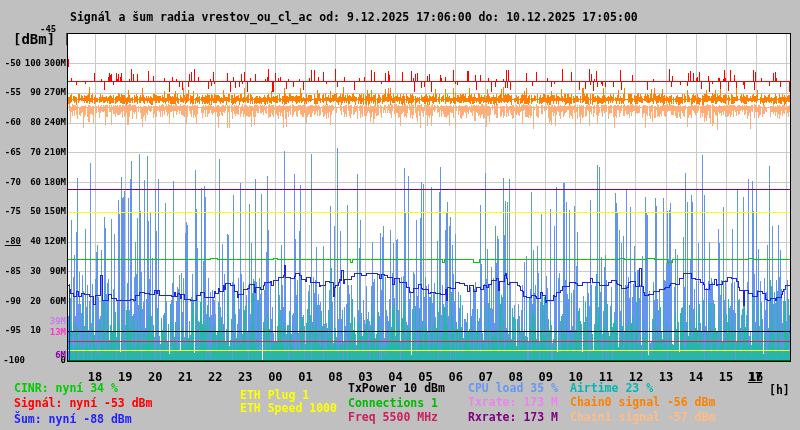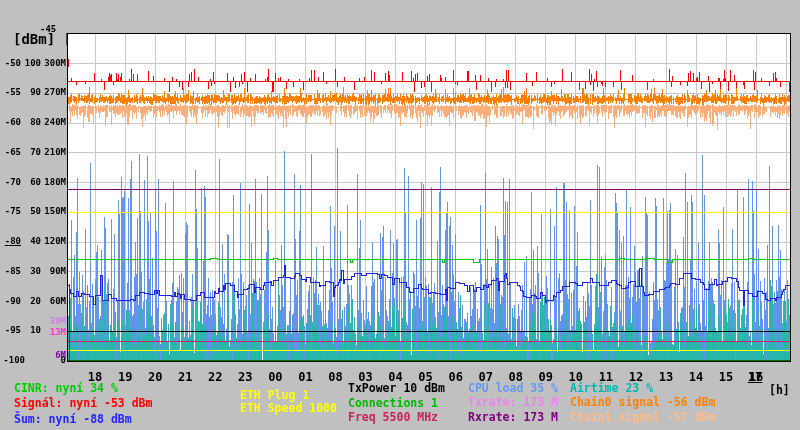--- a/index.html
+++ b/index.html
@@ -13,20 +13,21 @@
   .hourlab{position:absolute;top:372px;font-size:12px;line-height:11px;transform:translateX(-50%);white-space:pre;}
   .inlineM{position:absolute;font-size:9px;line-height:9px;text-align:right;width:30px;white-space:pre;}
   .leg{position:absolute;font-size:11.5px;line-height:11px;white-space:pre;}
   .hunit{position:absolute;left:769px;top:383px;font-size:11.5px;}
   svg{display:block;}
 </style>
 </head>
 <body>
 
 <div class="screen">
+  <div class="title">Signál a šum radia vrestov_ou_cl_ac od: 9.12.2025 17:06:00 do: 10.12.2025 17:05:00</div>
   <div class="ytop">-45</div>
   <div class="axis-unit">[dBm] [%]</div>
 
   <div class="plot">
     <svg width="722" height="327" viewBox="0 0 722 327">
         <path d="M0 29.7H722M0 59.5H722M0 89.2H722M0 118.9H722M0 148.6H722M0 178.4H722M0 208.1H722M0 237.8H722M0 267.5H722M0 297.3H722M27.1 0V327M57.1 0V327M87.2 0V327M117.2 0V327M147.3 0V327M177.3 0V327M207.4 0V327M237.4 0V327M267.5 0V327M297.5 0V327M327.6 0V327M357.6 0V327M387.7 0V327M417.7 0V327M447.7 0V327M477.8 0V327M507.8 0V327M537.9 0V327M567.9 0V327M598.0 0V327M628.0 0V327M658.1 0V327M688.1 0V327M718.2 0V327" stroke="#c9c9c9" fill="none" stroke-width="1" shape-rendering="crispEdges"></path>
         <path d="M0.5 327V298.0M1.5 327V280.1M2.5 327V271.4M3.5 327V186.0M4.5 327V297.1M5.5 327V243.2M6.5 327V220.6M7.5 327V281.5M8.5 327V198.1M9.5 327V143.6M10.5 327V270.2M11.5 327V238.3M12.5 327V269.8M13.5 327V279.1M14.5 327V241.0M15.5 327V257.4M16.5 327V292.8M17.5 327V194.5M18.5 327V273.2M19.5 327V250.9M20.5 327V295.5M21.5 327V267.2M22.5 327V128.6M23.5 327V288.8M24.5 327V250.1M25.5 327V268.8M26.5 327V311.0M27.5 327V245.2M28.5 327V217.5M29.5 327V210.9M30.5 327V263.0M31.5 327V284.8M32.5 327V281.7M33.5 327V215.6M34.5 327V261.0M35.5 327V300.0M36.5 327V182.6M37.5 327V194.4M38.5 327V260.4M39.5 327V249.0M40.5 327V245.2M41.5 327V305.7M42.5 327V290.5M43.5 327V184.7M44.5 327V310.2M45.5 327V254.9M46.5 327V199.7M47.5 327V290.8M48.5 327V302.6M49.5 327V265.9M50.5 327V165.8M51.5 327V179.7M53.5 327V142.9M54.5 327V164.2M55.5 327V163.0M56.5 327V156.5M57.5 327V291.3M58.5 327V285.0M60.5 327V163.5M61.5 327V275.8M62.5 327V144.6M63.5 327V126.8M64.5 327V282.4M65.5 327V303.4M66.5 327V243.1M67.5 327V207.7M68.5 327V239.5M69.5 327V183.7M70.5 327V270.5M71.5 327V120.4M72.5 327V177.4M73.5 327V238.1M74.5 327V274.7M75.5 327V268.2M76.5 327V145.8M77.5 327V293.6M78.5 327V264.5M79.5 327V121.7M80.5 327V187.1M81.5 327V245.3M82.5 327V178.3M83.5 327V281.5M84.5 327V223.5M86.5 327V302.7M87.5 327V154.5M88.5 327V197.1M89.5 327V294.5M90.5 327V144.6M91.5 327V301.8M92.5 327V310.0M93.5 327V294.5M95.5 327V281.0M96.5 327V298.2M97.5 327V169.1M98.5 327V267.2M99.5 327V311.5M100.5 327V305.5M102.5 327V305.4M103.5 327V266.0M104.5 327V249.1M105.5 327V147.0M106.5 327V303.4M108.5 327V267.4M109.5 327V252.8M110.5 327V255.4M111.5 327V240.8M113.5 327V239.1M114.5 327V278.3M115.5 327V243.5M116.5 327V302.6M117.5 327V198.7M118.5 327V188.1M119.5 327V191.4M120.5 327V304.8M121.5 327V296.3M122.5 327V301.4M123.5 327V262.5M124.5 327V239.7M125.5 327V287.8M127.5 327V136.4M128.5 327V175.0M129.5 327V214.4M131.5 327V288.1M132.5 327V268.6M133.5 327V153.7M134.5 327V304.6M135.5 327V227.3M136.5 327V152.2M137.5 327V163.1M138.5 327V279.8M139.5 327V300.9M140.5 327V243.7M141.5 327V300.8M142.5 327V257.5M143.5 327V280.8M144.5 327V255.9M145.5 327V263.2M146.5 327V265.7M147.5 327V280.0M148.5 327V300.8M149.5 327V298.9M150.5 327V299.1M151.5 327V124.6M152.5 327V273.0M154.5 327V209.6M155.5 327V289.9M156.5 327V240.1M157.5 327V310.8M158.5 327V295.3M159.5 327V199.9M160.5 327V200.8M161.5 327V312.0M162.5 327V311.9M163.5 327V286.4M164.5 327V247.7M165.5 327V161.2M166.5 327V249.8M167.5 327V280.1M168.5 327V304.7M169.5 327V290.4M170.5 327V243.6M171.5 327V274.5M172.5 327V149.2M173.5 327V239.8M174.5 327V299.9M175.5 327V248.4M176.5 327V285.6M177.5 327V297.7M178.5 327V261.3M179.5 327V297.6M180.5 327V251.3M181.5 327V170.1M182.5 327V280.2M183.5 327V208.7M184.5 327V281.5M186.5 327V246.9M187.5 327V144.8M188.5 327V247.7M189.5 327V265.5M191.5 327V243.8M192.5 327V259.6M193.5 327V159.7M195.5 327V287.6M196.5 327V255.9M197.5 327V248.8M198.5 327V218.3M199.5 327V142.3M200.5 327V196.3M201.5 327V296.7M202.5 327V247.8M203.5 327V284.9M204.5 327V272.7M205.5 327V298.6M207.5 327V225.5M209.5 327V292.2M210.5 327V255.5M211.5 327V261.2M212.5 327V276.2M213.5 327V210.8M214.5 327V250.8M215.5 327V272.5M216.5 327V117.2M217.5 327V240.1M218.5 327V299.9M219.5 327V290.5M220.5 327V291.3M221.5 327V281.6M222.5 327V244.4M224.5 327V280.9M225.5 327V279.1M226.5 327V140.0M227.5 327V204.8M228.5 327V261.0M229.5 327V245.8M230.5 327V299.1M231.5 327V197.4M232.5 327V150.8M233.5 327V243.6M235.5 327V280.6M236.5 327V292.1M238.5 327V288.7M239.5 327V288.9M240.5 327V257.4M241.5 327V251.2M243.5 327V119.5M244.5 327V300.5M245.5 327V243.1M246.5 327V258.7M247.5 327V245.8M248.5 327V212.8M249.5 327V270.8M250.5 327V260.3M251.5 327V270.8M252.5 327V268.4M253.5 327V288.8M255.5 327V212.2M256.5 327V289.5M257.5 327V251.1M258.5 327V289.1M259.5 327V293.9M260.5 327V276.4M261.5 327V255.7M262.5 327V172.4M263.5 327V239.8M264.5 327V267.8M265.5 327V309.4M266.5 327V192.0M267.5 327V293.5M268.5 327V302.8M269.5 327V114.1M270.5 327V284.6M271.5 327V253.0M272.5 327V196.6M273.5 327V284.9M275.5 327V307.5M276.5 327V272.6M277.5 327V291.7M278.5 327V269.5M279.5 327V171.0M280.5 327V251.4M281.5 327V260.2M282.5 327V296.6M283.5 327V251.2M285.5 327V298.4M286.5 327V306.1M287.5 327V299.8M288.5 327V311.1M289.5 327V140.3M290.5 327V276.3M291.5 327V214.3M292.5 327V185.9M293.5 327V278.7M295.5 327V265.9M296.5 327V285.8M297.5 327V290.1M298.5 327V252.0M299.5 327V284.7M300.5 327V277.8M301.5 327V286.6M302.5 327V290.7M303.5 327V252.2M304.5 327V207.9M305.5 327V248.0M306.5 327V244.8M307.5 327V304.4M309.5 327V239.6M310.5 327V311.0M311.5 327V282.4M312.5 327V198.9M313.5 327V256.0M314.5 327V203.4M315.5 327V192.2M316.5 327V303.7M317.5 327V243.2M318.5 327V275.7M319.5 327V282.2M321.5 327V264.6M322.5 327V196.2M323.5 327V298.5M324.5 327V238.6M325.5 327V208.7M326.5 327V264.2M327.5 327V301.9M328.5 327V206.3M329.5 327V204.7M330.5 327V275.5M331.5 327V249.2M332.5 327V307.9M333.5 327V242.9M334.5 327V296.4M335.5 327V241.9M336.5 327V133.7M337.5 327V179.0M338.5 327V288.3M339.5 327V296.8M340.5 327V141.7M341.5 327V265.1M342.5 327V257.3M345.5 327V237.9M346.5 327V239.7M347.5 327V296.2M348.5 327V186.1M349.5 327V261.5M350.5 327V249.7M351.5 327V296.1M352.5 327V183.6M353.5 327V147.8M354.5 327V288.6M355.5 327V150.0M356.5 327V263.3M357.5 327V243.3M358.5 327V251.9M359.5 327V296.9M360.5 327V249.8M361.5 327V262.7M363.5 327V153.3M364.5 327V269.2M365.5 327V258.3M366.5 327V248.9M367.5 327V283.1M369.5 327V207.2M370.5 327V278.2M371.5 327V157.8M372.5 327V132.5M373.5 327V281.4M374.5 327V250.5M375.5 327V269.9M377.5 327V195.7M378.5 327V179.2M379.5 327V168.1M380.5 327V282.3M381.5 327V192.1M382.5 327V182.5M383.5 327V259.7M384.5 327V210.9M385.5 327V239.6M386.5 327V267.0M387.5 327V199.5M388.5 327V292.0M389.5 327V306.1M390.5 327V257.8M391.5 327V273.6M392.5 327V260.8M393.5 327V293.0M394.5 327V271.3M396.5 327V284.5M397.5 327V284.7M399.5 327V279.1M401.5 327V305.1M402.5 327V252.9M403.5 327V310.5M404.5 327V274.6M405.5 327V256.5M406.5 327V254.8M407.5 327V248.0M409.5 327V286.9M410.5 327V287.0M411.5 327V284.0M412.5 327V171.3M413.5 327V229.6M414.5 327V301.4M415.5 327V307.6M416.5 327V250.1M417.5 327V138.7M418.5 327V245.4M419.5 327V214.8M420.5 327V300.5M421.5 327V251.4M422.5 327V274.3M423.5 327V233.3M424.5 327V275.1M425.5 327V244.0M426.5 327V288.5M427.5 327V192.0M428.5 327V229.0M429.5 327V201.5M430.5 327V205.1M431.5 327V248.1M432.5 327V270.3M433.5 327V301.7M434.5 327V263.1M435.5 327V144.4M436.5 327V200.7M437.5 327V167.2M438.5 327V293.8M439.5 327V168.1M440.5 327V300.2M441.5 327V145.3M442.5 327V248.7M443.5 327V312.1M445.5 327V295.9M446.5 327V271.3M447.5 327V307.7M449.5 327V301.8M450.5 327V269.8M451.5 327V281.7M452.5 327V297.2M453.5 327V276.2M454.5 327V251.4M455.5 327V310.2M456.5 327V228.1M458.5 327V222.0M459.5 327V302.8M460.5 327V306.7M462.5 327V255.3M463.5 327V157.6M464.5 327V269.8M465.5 327V215.8M466.5 327V259.1M467.5 327V251.0M468.5 327V304.9M469.5 327V212.4M470.5 327V238.6M471.5 327V307.6M472.5 327V271.1M473.5 327V179.9M474.5 327V291.3M475.5 327V271.4M476.5 327V282.4M477.5 327V263.8M478.5 327V241.8M479.5 327V253.6M480.5 327V299.9M481.5 327V304.7M482.5 327V174.7M483.5 327V290.9M484.5 327V309.2M485.5 327V305.2M486.5 327V191.6M487.5 327V263.4M488.5 327V152.9M490.5 327V244.3M491.5 327V239.0M492.5 327V287.2M493.5 327V309.7M494.5 327V280.1M495.5 327V148.6M496.5 327V148.8M497.5 327V245.7M498.5 327V168.4M499.5 327V259.9M500.5 327V264.6M501.5 327V175.9M503.5 327V259.4M504.5 327V291.9M505.5 327V255.7M506.5 327V172.2M508.5 327V232.1M509.5 327V197.9M510.5 327V302.1M511.5 327V274.1M512.5 327V296.1M513.5 327V289.6M515.5 327V262.1M517.5 327V273.6M518.5 327V283.0M519.5 327V248.1M520.5 327V259.0M521.5 327V272.1M522.5 327V165.8M523.5 327V250.7M524.5 327V301.0M526.5 327V290.1M527.5 327V251.9M528.5 327V306.0M529.5 327V130.5M530.5 327V272.7M531.5 327V132.8M532.5 327V258.2M533.5 327V222.5M534.5 327V299.6M535.5 327V277.0M536.5 327V232.7M537.5 327V221.2M538.5 327V245.8M539.5 327V280.0M540.5 327V299.7M541.5 327V311.8M542.5 327V291.9M543.5 327V253.0M544.5 327V292.7M545.5 327V309.5M546.5 327V277.8M547.5 327V159.0M548.5 327V168.7M549.5 327V179.3M551.5 327V195.7M552.5 327V276.6M553.5 327V209.0M554.5 327V307.5M555.5 327V201.9M556.5 327V297.3M557.5 327V251.0M558.5 327V155.1M559.5 327V251.2M560.5 327V242.9M561.5 327V264.2M562.5 327V172.8M563.5 327V301.1M564.5 327V263.1M565.5 327V250.1M566.5 327V211.5M567.5 327V238.1M568.5 327V268.1M569.5 327V236.2M570.5 327V235.9M571.5 327V263.9M572.5 327V251.0M573.5 327V311.1M574.5 327V222.1M575.5 327V256.7M576.5 327V260.5M577.5 327V163.1M578.5 327V178.8M579.5 327V181.4M581.5 327V256.9M582.5 327V308.8M583.5 327V308.3M584.5 327V284.9M585.5 327V247.5M586.5 327V265.8M587.5 327V164.2M588.5 327V172.1M589.5 327V264.7M590.5 327V276.3M591.5 327V257.0M592.5 327V309.2M593.5 327V297.7M594.5 327V304.8M595.5 327V164.3M596.5 327V245.5M597.5 327V246.8M598.5 327V228.8M599.5 327V176.9M600.5 327V225.4M601.5 327V175.8M602.5 327V169.1M603.5 327V226.1M604.5 327V309.8M605.5 327V310.6M606.5 327V252.8M607.5 327V215.3M608.5 327V300.8M609.5 327V221.4M610.5 327V287.8M612.5 327V297.9M613.5 327V290.5M614.5 327V272.5M615.5 327V203.4M616.5 327V252.5M617.5 327V138.7M619.5 327V168.2M621.5 327V285.3M622.5 327V226.0M623.5 327V160.5M624.5 327V167.9M625.5 327V275.0M626.5 327V254.9M627.5 327V295.7M628.5 327V247.2M629.5 327V296.2M630.5 327V209.3M631.5 327V303.7M632.5 327V288.6M633.5 327V302.3M634.5 327V120.5M635.5 327V302.8M636.5 327V160.5M637.5 327V292.1M638.5 327V254.1M639.5 327V309.5M640.5 327V247.0M641.5 327V208.3M642.5 327V250.1M643.5 327V244.3M644.5 327V248.0M645.5 327V266.0M646.5 327V305.4M648.5 327V310.9M649.5 327V297.4M650.5 327V194.9M651.5 327V209.2M652.5 327V260.8M653.5 327V245.5M655.5 327V173.4M656.5 327V266.2M657.5 327V245.7M658.5 327V289.0M659.5 327V288.4M660.5 327V289.5M661.5 327V273.6M662.5 327V271.9M663.5 327V249.4M664.5 327V194.8M665.5 327V275.8M666.5 327V247.8M667.5 327V279.2M669.5 327V154.6M671.5 327V264.7M673.5 327V281.0M674.5 327V297.7M675.5 327V162.9M676.5 327V311.4M678.5 327V281.0M679.5 327V248.1M680.5 327V145.2M681.5 327V301.6M682.5 327V297.2M683.5 327V311.2M684.5 327V147.4M685.5 327V176.8M686.5 327V240.1M687.5 327V287.8M688.5 327V155.2M689.5 327V255.6M690.5 327V215.2M691.5 327V291.8M692.5 327V247.3M693.5 327V303.8M694.5 327V284.9M696.5 327V244.0M697.5 327V275.9M698.5 327V258.4M699.5 327V210.5M700.5 327V294.3M701.5 327V131.8M702.5 327V250.1M703.5 327V251.5M704.5 327V192.4M705.5 327V270.1M706.5 327V258.3M707.5 327V269.3M708.5 327V245.9M710.5 327V191.4M711.5 327V242.9M712.5 327V215.8M713.5 327V255.1M714.5 327V291.6M715.5 327V267.0M716.5 327V255.4M718.5 327V286.6M719.5 327V246.2M720.5 327V287.5M721.5 327V280.6" stroke="#6495ed" fill="none" stroke-width="1" shape-rendering="crispEdges"></path>
         <path d="M0.5 327V282.4M1.5 327V262.0M2.5 327V263.7M3.5 327V291.6M4.5 327V311.6M5.5 327V319.6M6.5 327V288.4M7.5 327V313.5M8.5 327V292.1M9.5 327V294.2M11.5 327V308.1M12.5 327V313.6M13.5 327V309.4M14.5 327V269.4M16.5 327V291.7M17.5 327V313.0M18.5 327V305.6M19.5 327V280.9M20.5 327V314.9M21.5 327V305.1M22.5 327V297.7M24.5 327V293.9M25.5 327V273.6M26.5 327V301.3M27.5 327V313.3M28.5 327V308.2M29.5 327V319.7M30.5 327V288.5M31.5 327V320.8M32.5 327V286.1M33.5 327V307.2M34.5 327V311.5M35.5 327V267.1M36.5 327V251.1M37.5 327V317.7M38.5 327V304.3M39.5 327V271.3M40.5 327V290.1M41.5 327V317.1M42.5 327V297.0M43.5 327V268.6M44.5 327V296.9M45.5 327V299.2M46.5 327V289.7M47.5 327V278.1M49.5 327V275.7M50.5 327V287.7M51.5 327V293.0M52.5 327V318.1M53.5 327V303.1M54.5 327V286.4M55.5 327V315.8M56.5 327V299.3M58.5 327V276.1M59.5 327V249.4M60.5 327V278.2M61.5 327V294.7M62.5 327V297.8M63.5 327V287.0M64.5 327V314.1M65.5 327V280.2M66.5 327V295.0M67.5 327V316.9M68.5 327V309.5M69.5 327V286.2M70.5 327V300.4M71.5 327V306.4M72.5 327V273.3M74.5 327V309.3M75.5 327V298.4M76.5 327V299.0M77.5 327V309.6M78.5 327V302.2M79.5 327V295.4M80.5 327V267.7M81.5 327V284.1M82.5 327V281.2M83.5 327V300.3M84.5 327V301.1M85.5 327V290.9M86.5 327V320.4M88.5 327V313.1M89.5 327V273.9M90.5 327V305.8M91.5 327V319.2M93.5 327V284.3M94.5 327V295.8M95.5 327V292.8M96.5 327V279.0M97.5 327V302.3M98.5 327V316.9M99.5 327V307.7M100.5 327V289.8M101.5 327V320.4M102.5 327V269.6M103.5 327V315.5M104.5 327V290.3M105.5 327V310.0M106.5 327V305.3M107.5 327V288.0M108.5 327V308.6M109.5 327V314.2M110.5 327V288.9M111.5 327V318.0M112.5 327V317.2M113.5 327V301.8M114.5 327V292.8M115.5 327V305.4M116.5 327V306.6M117.5 327V313.9M118.5 327V302.9M119.5 327V298.8M120.5 327V303.9M121.5 327V287.1M122.5 327V305.7M123.5 327V293.5M124.5 327V274.3M125.5 327V267.1M126.5 327V318.8M127.5 327V283.1M128.5 327V261.2M129.5 327V318.9M130.5 327V287.2M131.5 327V313.1M132.5 327V267.7M133.5 327V261.5M134.5 327V290.2M135.5 327V267.4M136.5 327V292.0M137.5 327V287.9M139.5 327V271.4M140.5 327V320.4M141.5 327V282.9M143.5 327V312.3M144.5 327V298.9M145.5 327V291.8M146.5 327V289.5M147.5 327V298.9M148.5 327V314.1M149.5 327V297.5M150.5 327V268.2M151.5 327V286.2M152.5 327V297.8M153.5 327V282.7M154.5 327V303.7M155.5 327V291.9M156.5 327V303.9M157.5 327V306.8M158.5 327V309.1M159.5 327V257.2M160.5 327V262.1M161.5 327V317.7M162.5 327V305.7M163.5 327V284.7M165.5 327V305.2M166.5 327V252.6M167.5 327V317.0M168.5 327V303.9M169.5 327V300.2M170.5 327V314.0M171.5 327V304.2M172.5 327V310.0M173.5 327V297.0M174.5 327V305.0M175.5 327V288.1M176.5 327V275.7M177.5 327V272.3M178.5 327V305.7M179.5 327V315.8M181.5 327V299.2M182.5 327V302.5M183.5 327V289.8M184.5 327V258.7M185.5 327V244.9M186.5 327V298.7M187.5 327V308.5M188.5 327V304.9M189.5 327V319.5M190.5 327V266.0M191.5 327V316.7M192.5 327V316.1M193.5 327V307.1M195.5 327V294.0M196.5 327V287.0M197.5 327V317.5M198.5 327V295.0M199.5 327V279.4M200.5 327V280.0M201.5 327V294.9M202.5 327V320.1M203.5 327V305.4M204.5 327V309.2M205.5 327V312.3M206.5 327V307.2M207.5 327V299.0M208.5 327V306.7M209.5 327V307.3M210.5 327V244.7M211.5 327V283.2M212.5 327V295.1M213.5 327V273.3M214.5 327V309.1M215.5 327V292.3M216.5 327V288.8M217.5 327V316.8M218.5 327V309.1M219.5 327V291.7M221.5 327V277.2M222.5 327V291.8M223.5 327V299.7M224.5 327V312.0M225.5 327V305.2M226.5 327V318.6M227.5 327V317.4M228.5 327V318.0M229.5 327V267.9M230.5 327V315.3M231.5 327V316.2M232.5 327V288.1M233.5 327V283.1M234.5 327V283.2M235.5 327V299.6M237.5 327V310.1M238.5 327V288.5M239.5 327V275.4M240.5 327V308.3M241.5 327V260.8M242.5 327V281.1M244.5 327V288.3M245.5 327V308.7M246.5 327V293.1M247.5 327V291.3M248.5 327V266.6M249.5 327V308.4M250.5 327V299.6M251.5 327V310.3M252.5 327V312.9M253.5 327V276.8M254.5 327V291.7M256.5 327V291.6M257.5 327V315.2M258.5 327V316.1M259.5 327V295.3M260.5 327V304.2M261.5 327V277.5M262.5 327V304.1M263.5 327V233.5M264.5 327V311.5M265.5 327V312.0M266.5 327V288.9M267.5 327V300.4M268.5 327V317.9M269.5 327V303.6M270.5 327V319.8M271.5 327V310.8M272.5 327V310.0M273.5 327V311.4M274.5 327V275.8M276.5 327V299.7M277.5 327V306.9M278.5 327V309.1M280.5 327V271.3M281.5 327V307.7M282.5 327V288.8M283.5 327V301.7M284.5 327V265.2M285.5 327V295.6M286.5 327V282.8M287.5 327V317.0M288.5 327V315.4M289.5 327V294.5M290.5 327V290.6M291.5 327V283.4M292.5 327V300.7M293.5 327V302.6M294.5 327V301.6M295.5 327V318.7M296.5 327V295.6M297.5 327V296.3M298.5 327V286.9M299.5 327V286.3M300.5 327V310.6M302.5 327V294.5M303.5 327V269.0M304.5 327V283.0M305.5 327V302.3M306.5 327V303.4M307.5 327V314.7M308.5 327V300.1M309.5 327V295.0M310.5 327V278.4M312.5 327V292.4M314.5 327V305.0M315.5 327V314.7M316.5 327V311.2M317.5 327V320.7M318.5 327V301.8M319.5 327V308.2M320.5 327V286.8M321.5 327V310.2M322.5 327V296.3M323.5 327V292.5M324.5 327V272.4M325.5 327V276.2M326.5 327V267.3M327.5 327V305.3M328.5 327V275.6M329.5 327V297.7M330.5 327V288.0M331.5 327V306.3M333.5 327V286.5M334.5 327V284.4M335.5 327V280.2M336.5 327V266.8M337.5 327V313.9M338.5 327V303.9M339.5 327V290.7M340.5 327V299.3M341.5 327V291.5M342.5 327V296.4M343.5 327V320.6M344.5 327V275.2M345.5 327V307.5M346.5 327V298.9M347.5 327V272.3M348.5 327V320.3M349.5 327V312.3M350.5 327V306.2M351.5 327V274.4M352.5 327V292.5M353.5 327V303.9M354.5 327V287.1M355.5 327V313.3M356.5 327V300.2M357.5 327V290.0M358.5 327V294.1M359.5 327V300.5M360.5 327V320.4M361.5 327V309.8M362.5 327V263.2M363.5 327V297.1M364.5 327V291.8M365.5 327V312.8M366.5 327V285.5M367.5 327V311.1M368.5 327V293.7M369.5 327V242.2M371.5 327V267.4M372.5 327V303.2M373.5 327V316.0M374.5 327V299.5M375.5 327V271.8M376.5 327V273.2M377.5 327V272.5M378.5 327V283.9M379.5 327V290.7M380.5 327V304.4M381.5 327V299.7M383.5 327V258.4M384.5 327V283.0M385.5 327V293.1M386.5 327V299.6M388.5 327V288.1M389.5 327V295.3M390.5 327V318.6M391.5 327V292.5M392.5 327V261.2M393.5 327V299.0M394.5 327V320.2M395.5 327V303.6M396.5 327V307.1M397.5 327V300.8M398.5 327V288.4M399.5 327V300.7M400.5 327V298.4M401.5 327V294.8M402.5 327V313.6M403.5 327V282.2M404.5 327V291.5M405.5 327V320.3M406.5 327V298.9M407.5 327V315.1M408.5 327V296.8M409.5 327V275.2M410.5 327V318.4M411.5 327V299.0M412.5 327V318.3M413.5 327V303.9M414.5 327V298.5M415.5 327V306.1M416.5 327V270.5M417.5 327V313.9M418.5 327V295.2M419.5 327V317.4M420.5 327V268.5M421.5 327V307.8M422.5 327V314.0M423.5 327V295.2M424.5 327V303.4M425.5 327V301.2M426.5 327V296.9M427.5 327V299.8M428.5 327V295.1M429.5 327V304.3M430.5 327V317.8M431.5 327V252.9M432.5 327V271.4M433.5 327V260.6M434.5 327V304.2M435.5 327V284.2M436.5 327V315.5M437.5 327V310.9M438.5 327V297.2M439.5 327V305.0M440.5 327V310.0M441.5 327V270.1M442.5 327V306.1M443.5 327V304.9M444.5 327V274.4M445.5 327V283.0M446.5 327V308.9M447.5 327V285.0M448.5 327V312.4M449.5 327V284.8M450.5 327V316.7M451.5 327V292.3M452.5 327V311.5M453.5 327V293.7M454.5 327V304.2M455.5 327V297.7M456.5 327V305.8M457.5 327V301.7M458.5 327V275.9M461.5 327V264.2M462.5 327V290.8M463.5 327V320.2M464.5 327V277.9M465.5 327V275.3M466.5 327V280.8M467.5 327V298.3M468.5 327V311.8M469.5 327V298.9M470.5 327V304.2M472.5 327V268.1M473.5 327V295.8M474.5 327V260.8M475.5 327V299.8M476.5 327V263.2M477.5 327V302.4M478.5 327V296.4M479.5 327V319.1M480.5 327V285.0M481.5 327V296.1M482.5 327V286.4M485.5 327V311.8M486.5 327V305.4M487.5 327V296.5M488.5 327V291.9M489.5 327V318.2M490.5 327V300.7M491.5 327V313.9M492.5 327V315.3M493.5 327V282.0M494.5 327V300.1M495.5 327V283.1M496.5 327V299.8M497.5 327V301.0M498.5 327V268.3M499.5 327V314.8M500.5 327V310.9M501.5 327V307.9M502.5 327V296.3M503.5 327V306.4M504.5 327V299.7M505.5 327V319.9M506.5 327V297.0M507.5 327V295.8M508.5 327V286.6M509.5 327V301.1M510.5 327V277.2M511.5 327V276.0M512.5 327V286.6M513.5 327V318.7M514.5 327V317.5M515.5 327V307.5M516.5 327V288.3M517.5 327V268.1M518.5 327V294.7M519.5 327V264.8M521.5 327V304.2M522.5 327V317.5M523.5 327V272.8M524.5 327V299.9M525.5 327V315.8M526.5 327V293.8M527.5 327V295.8M528.5 327V239.6M529.5 327V290.3M530.5 327V281.5M531.5 327V254.4M532.5 327V296.0M533.5 327V313.5M535.5 327V297.4M536.5 327V294.3M537.5 327V264.3M539.5 327V270.0M540.5 327V297.3M541.5 327V302.4M542.5 327V272.3M543.5 327V282.5M545.5 327V289.3M546.5 327V285.6M547.5 327V288.0M548.5 327V291.6M549.5 327V299.0M550.5 327V313.1M551.5 327V305.9M552.5 327V304.7M553.5 327V288.8M554.5 327V292.4M555.5 327V317.1M556.5 327V310.5M557.5 327V300.2M558.5 327V291.8M559.5 327V292.2M560.5 327V285.5M561.5 327V318.4M562.5 327V292.0M563.5 327V288.6M564.5 327V280.9M565.5 327V307.4M566.5 327V318.0M567.5 327V288.0M568.5 327V294.6M569.5 327V253.5M570.5 327V316.7M571.5 327V306.9M572.5 327V302.1M574.5 327V317.1M575.5 327V285.6M576.5 327V304.1M577.5 327V296.6M578.5 327V301.6M579.5 327V300.5M580.5 327V320.8M581.5 327V295.3M582.5 327V313.6M583.5 327V316.7M584.5 327V319.1M585.5 327V285.9M586.5 327V310.2M587.5 327V277.1M588.5 327V305.9M589.5 327V294.2M590.5 327V302.0M591.5 327V305.2M592.5 327V273.1M593.5 327V302.4M594.5 327V314.3M595.5 327V265.6M596.5 327V300.7M597.5 327V310.2M598.5 327V289.4M600.5 327V312.1M601.5 327V294.5M602.5 327V303.6M603.5 327V296.6M604.5 327V310.6M605.5 327V311.0M606.5 327V307.0M607.5 327V278.3M608.5 327V294.8M609.5 327V284.1M610.5 327V296.2M611.5 327V317.7M612.5 327V279.3M613.5 327V273.7M614.5 327V295.3M615.5 327V266.9M616.5 327V314.1M617.5 327V317.1M618.5 327V288.0M619.5 327V299.8M620.5 327V302.0M621.5 327V270.9M622.5 327V286.9M623.5 327V305.6M624.5 327V303.7M625.5 327V299.6M626.5 327V276.0M627.5 327V294.0M628.5 327V273.9M629.5 327V295.6M630.5 327V310.2M631.5 327V270.4M632.5 327V301.6M633.5 327V298.1M634.5 327V317.8M635.5 327V265.9M637.5 327V311.2M638.5 327V299.1M639.5 327V297.2M640.5 327V264.9M641.5 327V307.8M642.5 327V271.4M643.5 327V319.8M644.5 327V295.2M645.5 327V300.4M646.5 327V270.0M647.5 327V294.4M648.5 327V298.0M649.5 327V320.1M650.5 327V280.6M651.5 327V314.1M652.5 327V292.4M653.5 327V309.6M654.5 327V306.9M655.5 327V307.6M656.5 327V275.4M657.5 327V316.4M658.5 327V279.5M659.5 327V300.1M660.5 327V265.0M661.5 327V292.4M662.5 327V302.4M663.5 327V292.1M664.5 327V279.6M665.5 327V299.9M666.5 327V297.9M668.5 327V306.6M669.5 327V307.2M670.5 327V266.3M671.5 327V298.8M672.5 327V294.4M673.5 327V316.1M674.5 327V275.4M675.5 327V304.9M676.5 327V272.4M677.5 327V293.4M678.5 327V298.3M679.5 327V275.2M680.5 327V312.0M681.5 327V309.6M682.5 327V302.7M683.5 327V320.4M684.5 327V261.6M685.5 327V302.1M686.5 327V308.3M687.5 327V299.1M688.5 327V309.8M689.5 327V293.3M690.5 327V271.3M691.5 327V306.9M692.5 327V310.6M693.5 327V268.4M694.5 327V295.3M695.5 327V320.4M696.5 327V302.3M697.5 327V297.2M699.5 327V316.8M700.5 327V309.8M701.5 327V302.8M702.5 327V246.3M703.5 327V292.3M704.5 327V257.0M705.5 327V301.3M706.5 327V301.3M707.5 327V316.1M708.5 327V313.8M709.5 327V256.5M710.5 327V296.1M711.5 327V277.7M712.5 327V315.8M713.5 327V311.2M714.5 327V288.6M715.5 327V320.0M716.5 327V266.7M717.5 327V267.2M718.5 327V299.1M719.5 327V296.9M720.5 327V265.4M721.5 327V318.8" stroke="#2ab5ab" fill="none" stroke-width="1" shape-rendering="crispEdges"></path>
         <path d="M0 155.6H722" stroke="#800080" fill="none" stroke-width="1" shape-rendering="crispEdges"></path>
         <path d="M0 178.4H722" stroke="#ffff00" fill="none" stroke-width="1" shape-rendering="crispEdges"></path>

